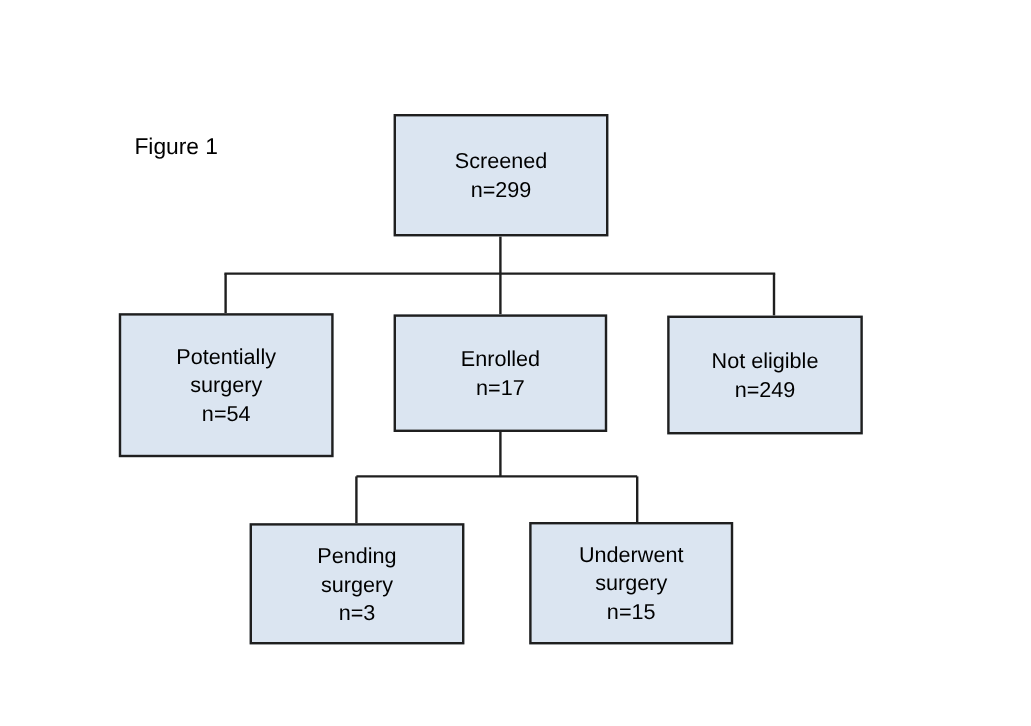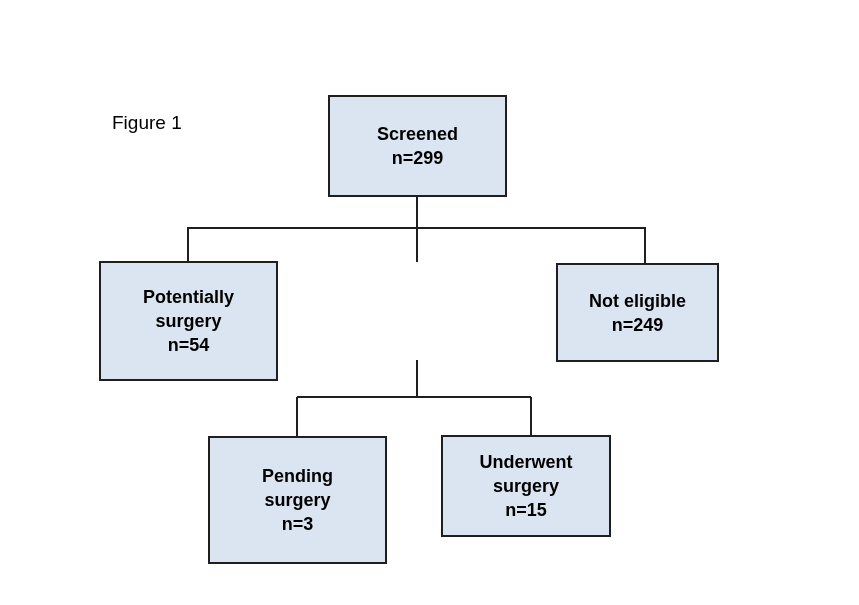--- a/index.html
+++ b/index.html
@@ -46,26 +46,26 @@
     border: 2px solid var(--node-border);
     display: flex;
     flex-direction: column;
     align-items: center;
     justify-content: center;
     text-align: center;
     font-size: 18px;
     line-height: 24px;
     color: var(--text);
   }
-  .node span { display: block; font-weight: bold; }
+  .node span { display: block; }
   .n-screened   { left: 328px; top:  95px; width: 179px; height: 102px; }
   .n-potential  { left:  99px; top: 261px; width: 179px; height: 120px; }
   .n-enrolled   { left: 328px; top: 262px; width: 178px; height:  98px; }
   .n-noteligible{ left: 556px; top: 263px; width: 163px; height:  99px; }
-  .n-pending    { left: 208px; top: 436px; width: 179px; height: 128px; }
+  .n-pending    { left: 208px; top: 436px; width: 179px; height: 101px; }
   .n-underwent  { left: 441px; top: 435px; width: 170px; height: 102px; }
 </style>
 </head>
 <body>
 
 <div class="stage">
 
   <div class="figure-label">Figure 1</div>
 
   <svg class="connectors" viewBox="0 0 859 605" xmlns="http://www.w3.org/2000/svg" aria-hidden="true">
@@ -85,20 +85,24 @@
     <span>Screened</span>
     <span>n=299</span>
   </div>
 
   <div class="node n-potential">
     <span>Potentially</span>
     <span>surgery</span>
     <span>n=54</span>
   </div>
 
+  <div class="node n-enrolled">
+    <span>Enrolled</span>
+    <span>n=17</span>
+  </div>
 
   <div class="node n-noteligible">
     <span>Not eligible</span>
     <span>n=249</span>
   </div>
 
   <div class="node n-pending">
     <span>Pending</span>
     <span>surgery</span>
     <span>n=3</span>

